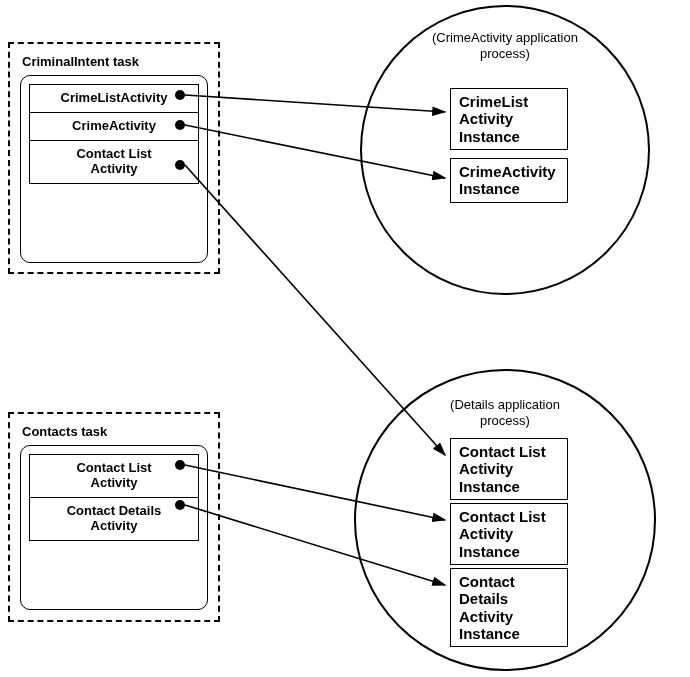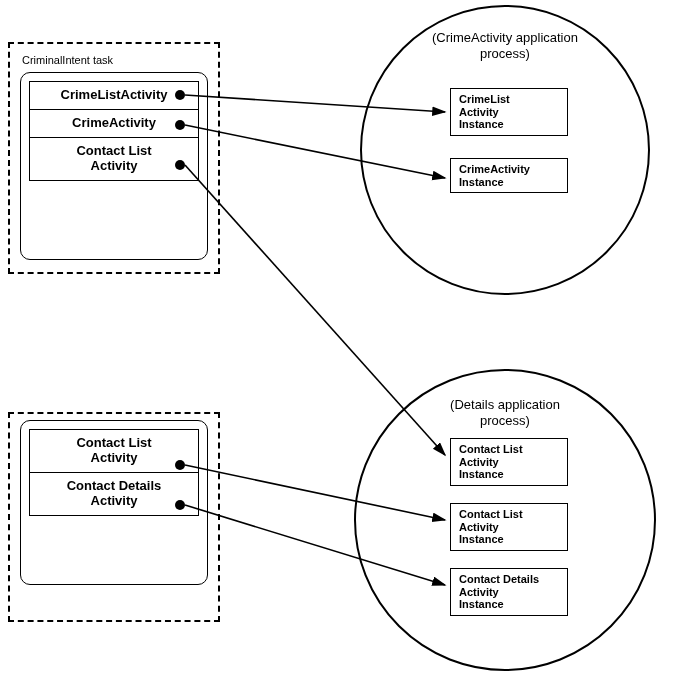--- a/index.html
+++ b/index.html
@@ -24,22 +24,22 @@
     height: 677px;
     pointer-events: none;
   }
   .task-box {
     position: absolute;
     border: 2.5px dashed #000;
     box-sizing: border-box;
     padding: 6px 10px 10px 10px;
   }
   .task-title {
-    font-weight: normal;
-    font-size: 11px;
+    font-weight: bold;
+    font-size: 13px;
     margin: 4px 0 6px 2px;
   }
   .stack-box {
     border: 1.5px solid #000;
     border-radius: 10px;
     box-sizing: border-box;
     padding: 8px 8px;
     width: 100%;
   }
   .stack-item {
@@ -58,21 +58,21 @@
     text-align: center;
     width: 200px;
     line-height: 1.25;
   }
   .instance-box {
     position: absolute;
     border: 1.5px solid #000;
     box-sizing: border-box;
     padding: 4px 8px;
     font-weight: bold;
-    font-size: 11px;
+    font-size: 15px;
     line-height: 1.15;
     background: #fff;
     width: 118px;
   }
 </style>
 </head>
 <body>
 
 <div class="stage">
 
@@ -106,20 +106,21 @@
     <div class="task-title">CriminalIntent task</div>
     <div class="stack-box" style="height:188px;">
       <div class="stack-item">CrimeListActivity</div>
       <div class="stack-item tight">CrimeActivity</div>
       <div class="stack-item tight" style="white-space:pre-line;">Contact List
 Activity</div>
     </div>
   </div>
 
   <div class="task-box" style="left:8px; top:412px; width:212px; height:210px;">
+    <div class="task-title">Contacts task</div>
     <div class="stack-box" style="height:165px;">
       <div class="stack-item" style="white-space:pre-line;">Contact List
 Activity</div>
       <div class="stack-item tight" style="white-space:pre-line;">Contact Details
 Activity</div>
     </div>
   </div>
 
   <div class="process-label" style="left:405px; top:30px; white-space:pre-line;">(CrimeActivity application
 process)</div>

